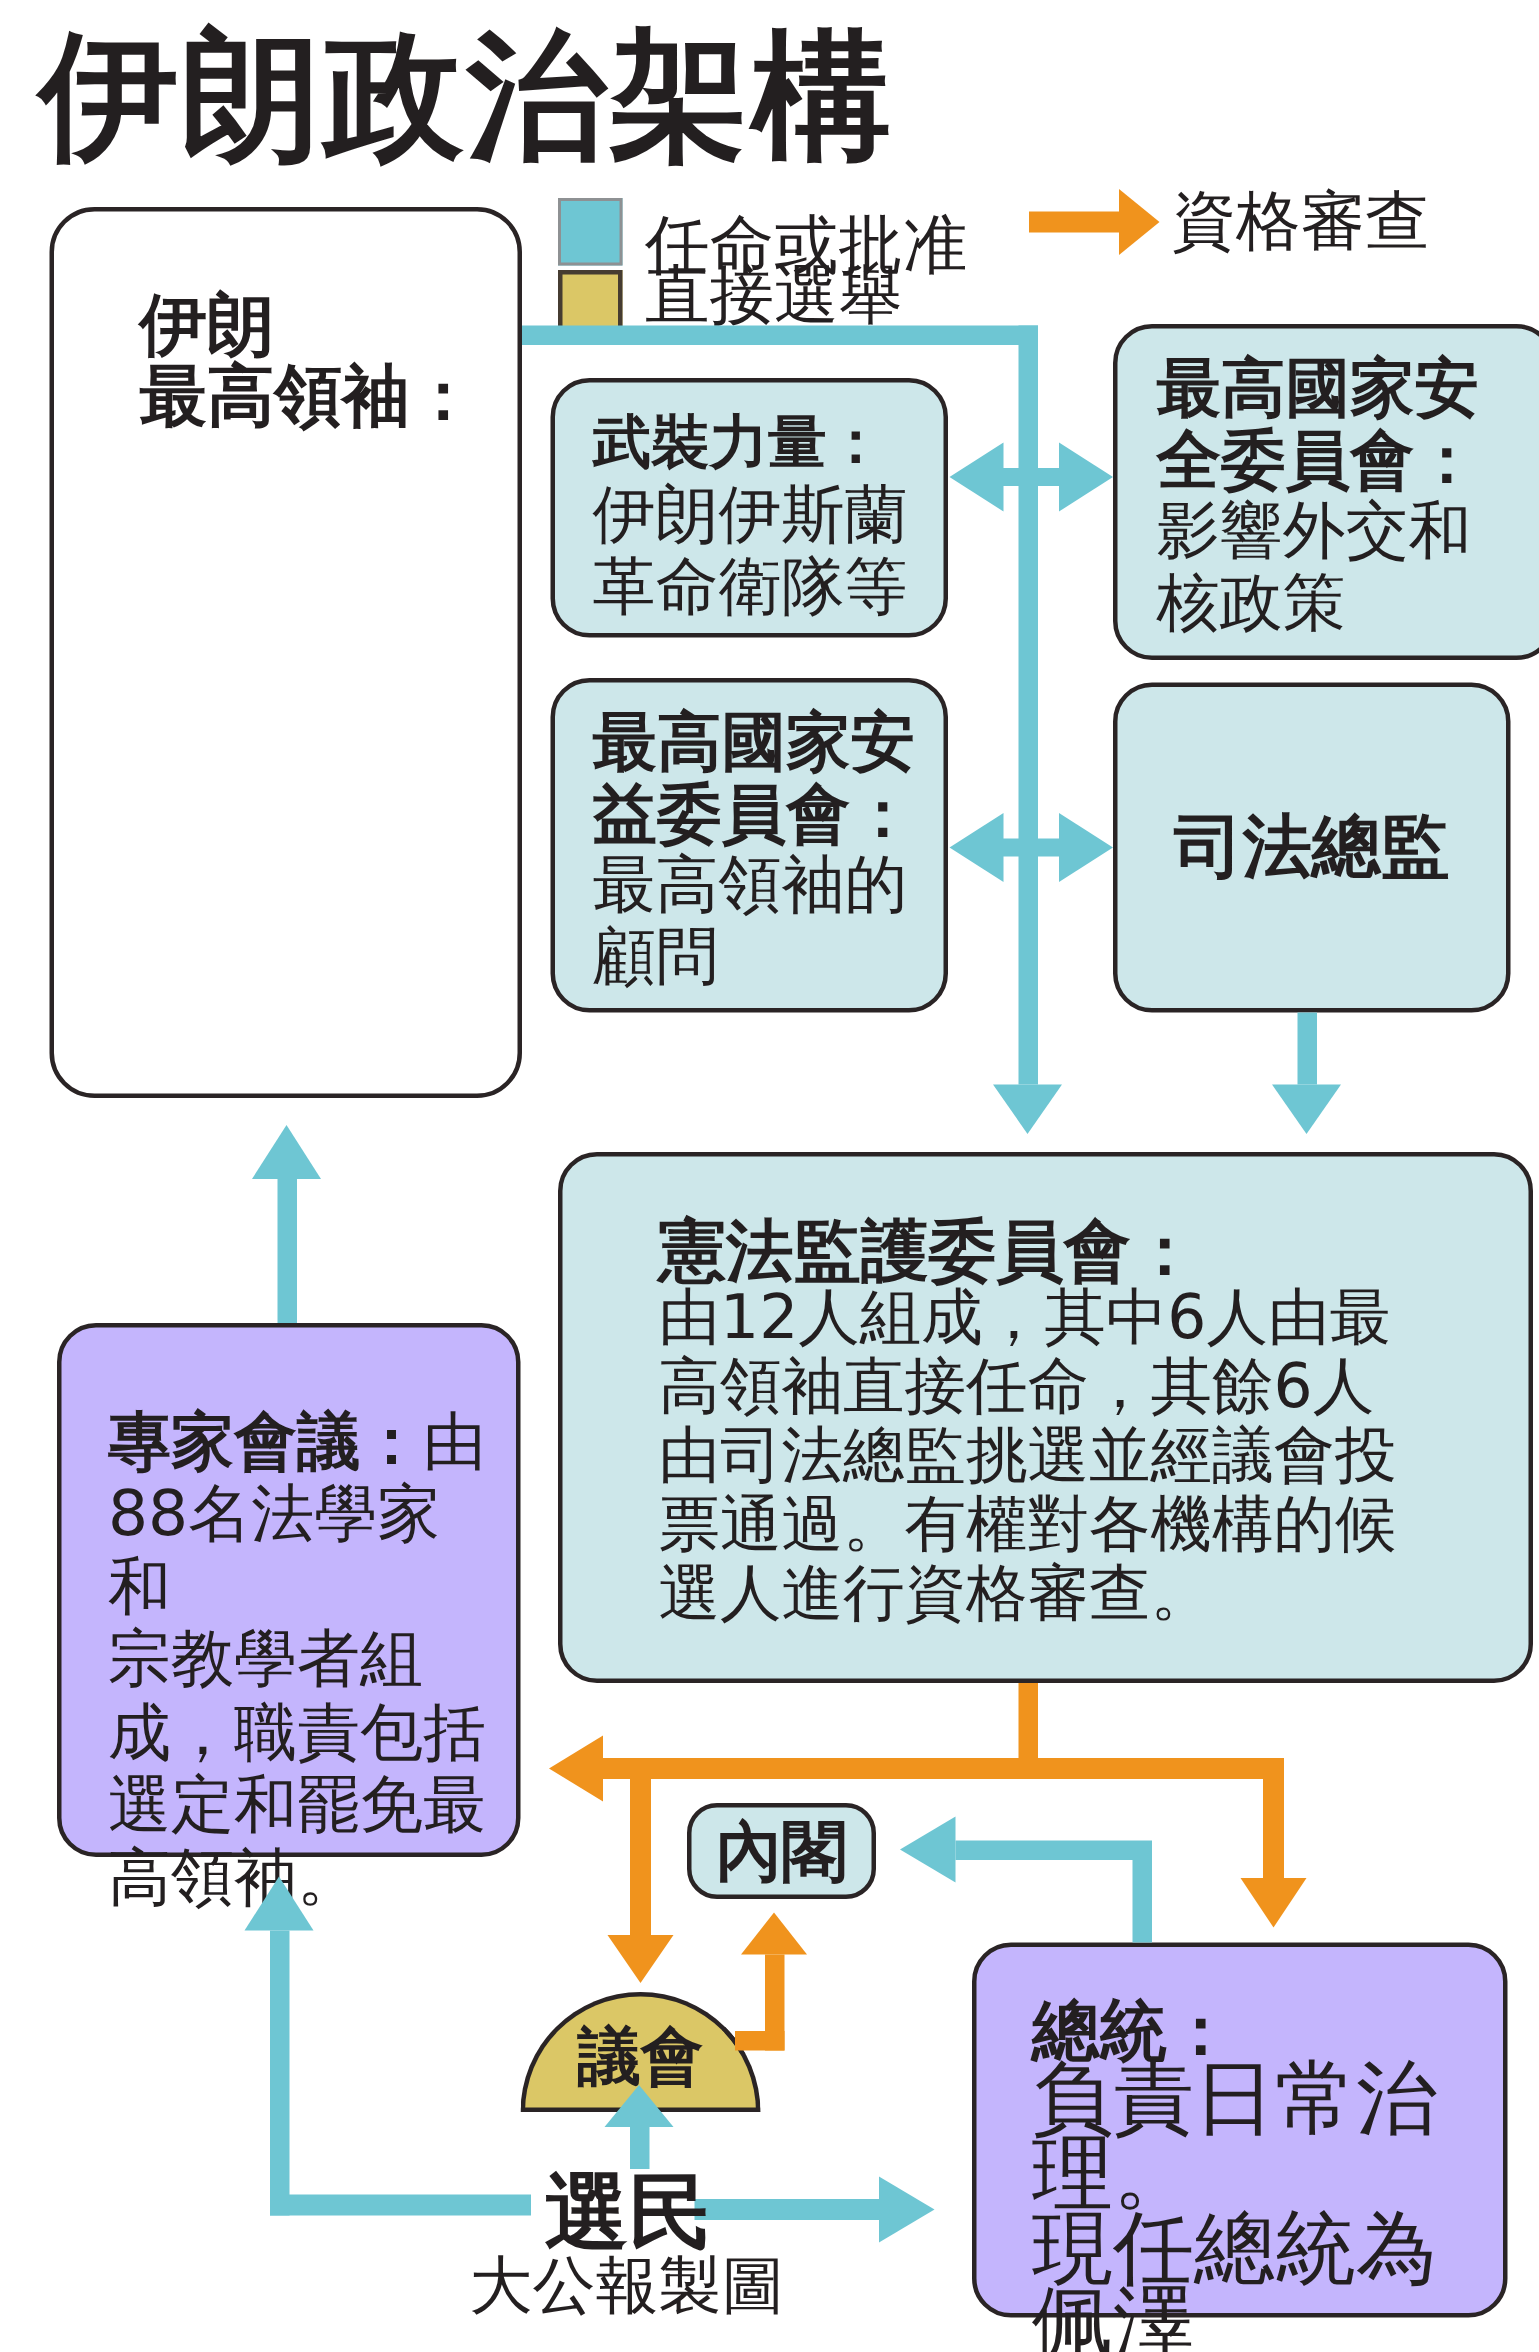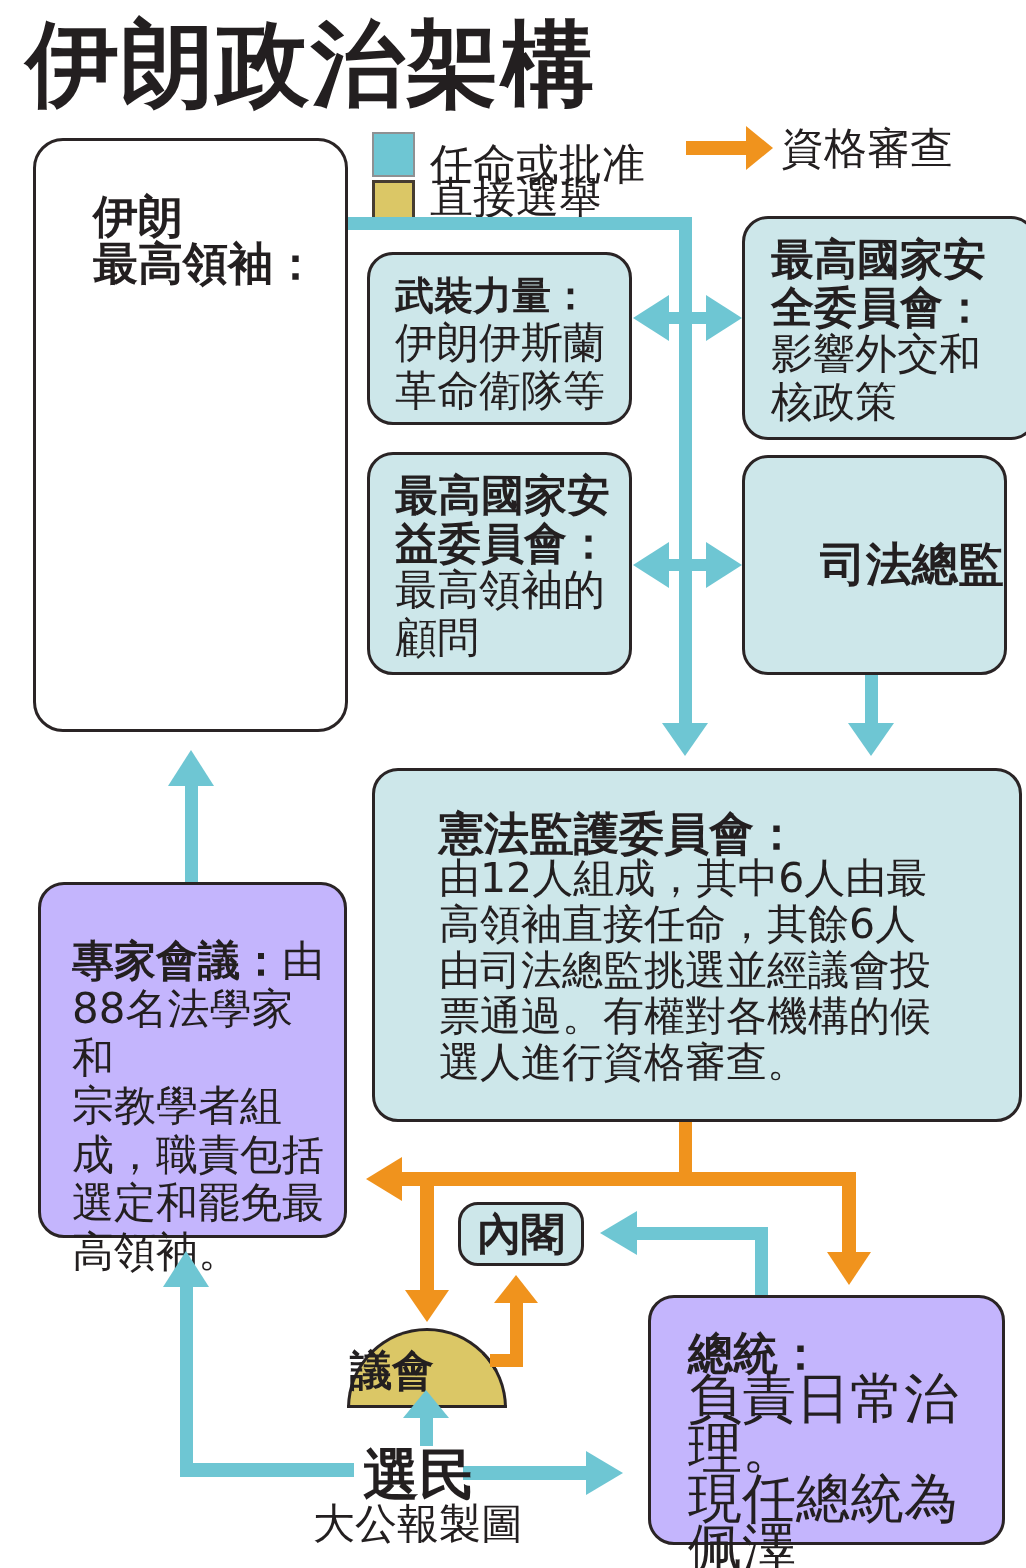--- a/index.html
+++ b/index.html
@@ -57,21 +57,21 @@
 核政策</div>
   </div>
 
   <div class="node blue-node" style="left:367px;top:452px;width:265px;height:223px;">
     <div class="node-title pre" style="position:absolute;left:25px;top:16px;font-size:43px;line-height:48px;">最高國家安
 益委員會：</div>
     <div class="pre" style="position:absolute;left:25px;top:111px;font-size:42px;line-height:48px;">最高領袖的
 顧問</div>
   </div>
 
-  <div class="node blue-node" style="left:742px;top:455px;width:265px;height:220px;display:flex;align-items:center;justify-content:flex-end;">
+  <div class="node blue-node" style="left:742px;top:455px;width:265px;height:220px;display:flex;align-items:center;justify-content:center;">
     <div class="node-title" style="font-size:46px;">司法總監</div>
   </div>
 
   <div class="node blue-node" style="left:372px;top:768px;width:650px;height:354px;">
     <div class="node-title" style="position:absolute;left:64px;top:33px;font-size:45px;">憲法監護委員會：</div>
     <div class="pre" style="position:absolute;left:64px;top:84px;font-size:41px;line-height:46px;">由12人組成，其中6人由最
 高領袖直接任命，其餘6人
 由司法總監挑選並經議會投
 票通過。有權對各機構的候
 選人進行資格審查。</div>
@@ -85,21 +85,21 @@
 成，職責包括
 選定和罷免最
 高領袖。</span>
     </p>
   </div>
 
   <div class="node blue-node" style="left:458px;top:1202px;width:126px;height:64px;border-radius:20px;display:flex;align-items:center;justify-content:center;">
     <div class="node-title" style="font-size:44px;">內閣</div>
   </div>
 
-  <div class="abs" style="left:347px;top:1328px;width:160px;height:80px;background:#dbc766;border:3px solid #2a2425;border-radius:80px 80px 0 0;display:flex;align-items:flex-end;">
+  <div class="abs" style="left:347px;top:1328px;width:160px;height:80px;background:#dbc766;border:3px solid #2a2425;border-radius:80px 80px 0 0;display:flex;align-items:flex-end;justify-content:center;">
     <div class="node-title" style="font-size:42px;margin-bottom:6px;">議會</div>
   </div>
 
   <div class="node yellow-node" style="left:648px;top:1295px;width:357px;height:250px;">
     <div class="node-title" style="position:absolute;left:37px;top:26px;font-size:45px;">總統：</div>
     <div class="pre" style="position:absolute;left:37px;top:76px;font-size:54px;line-height:50px;">負責日常治理。
 現任總統為佩澤
 希齊揚。</div>
   </div>
 

